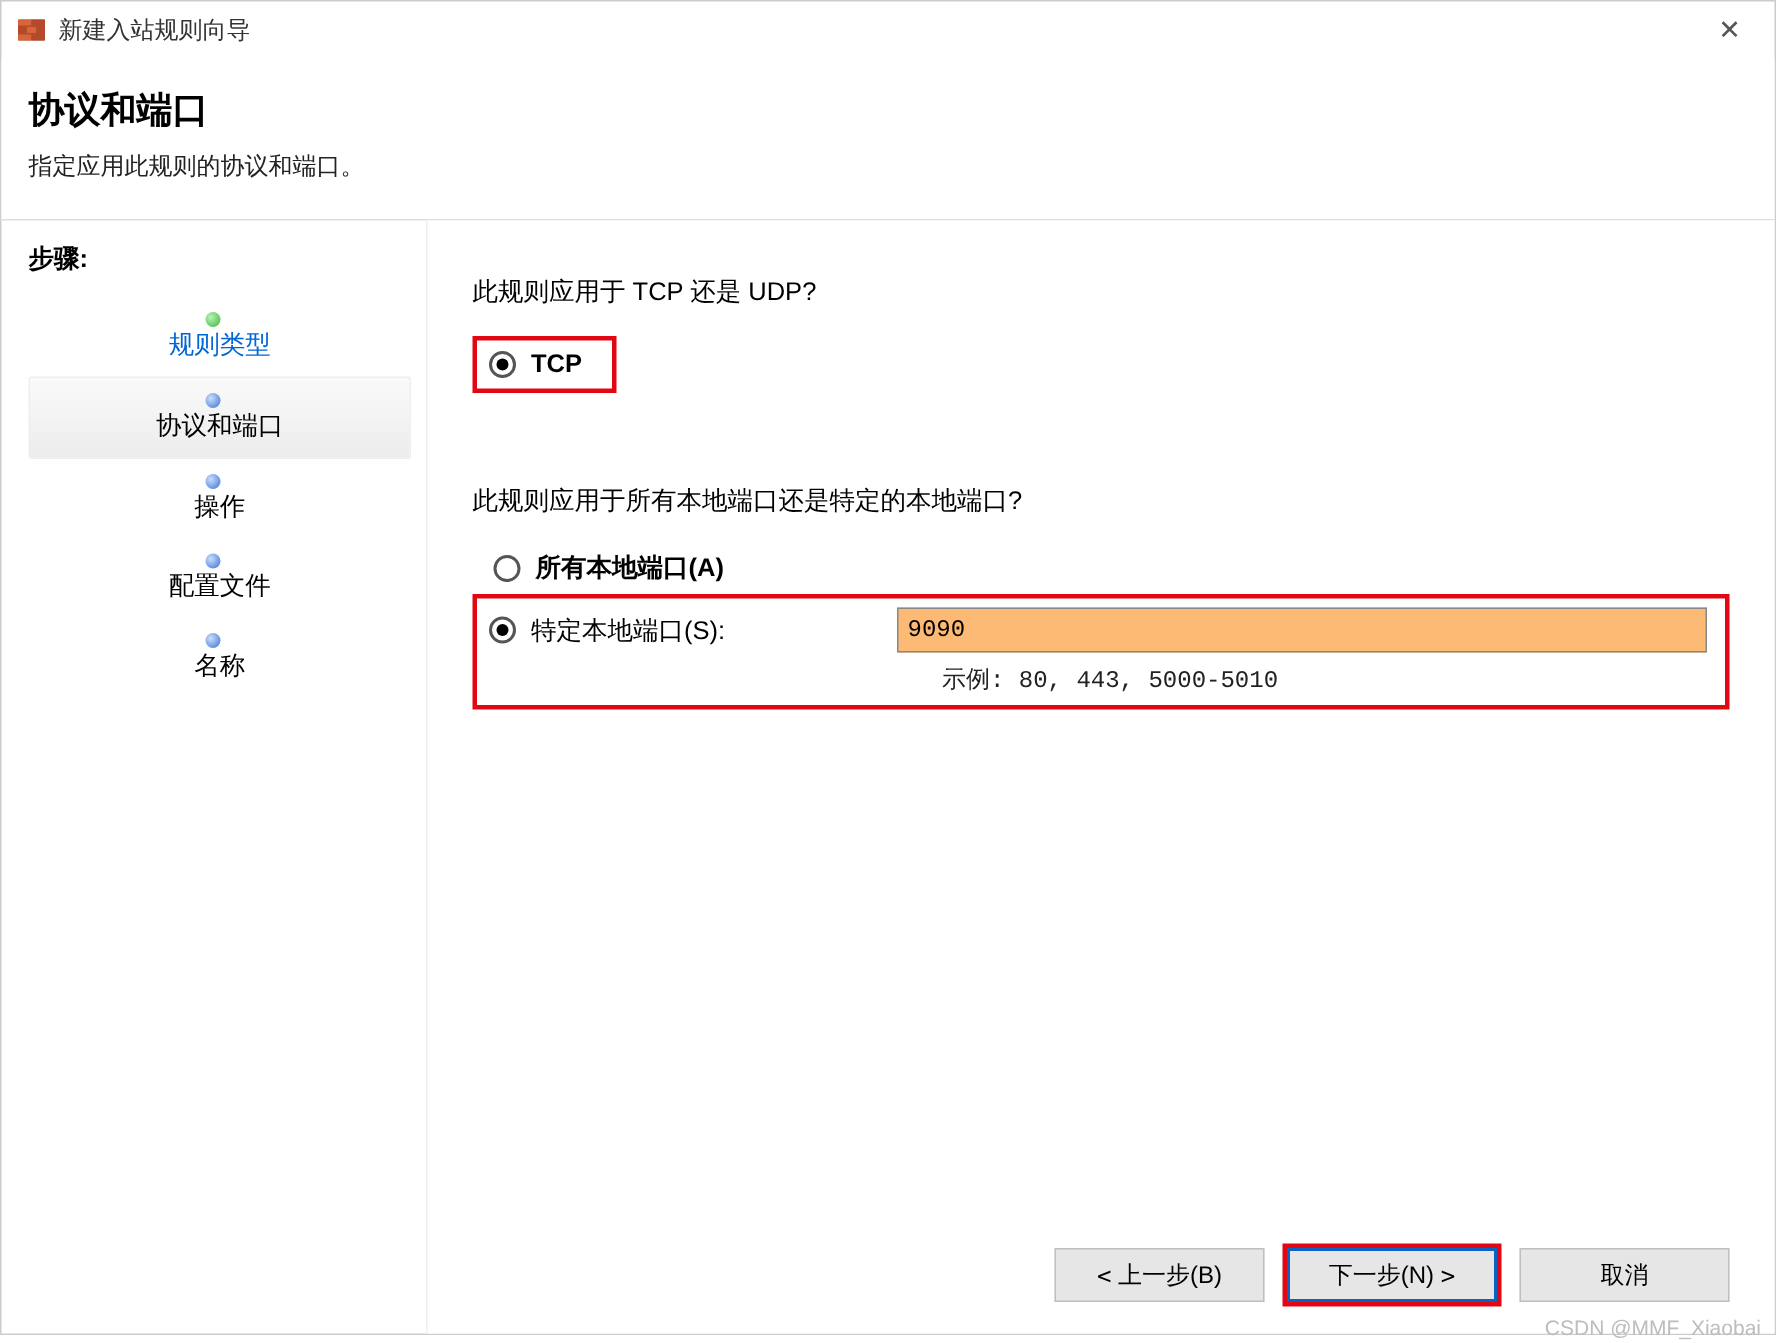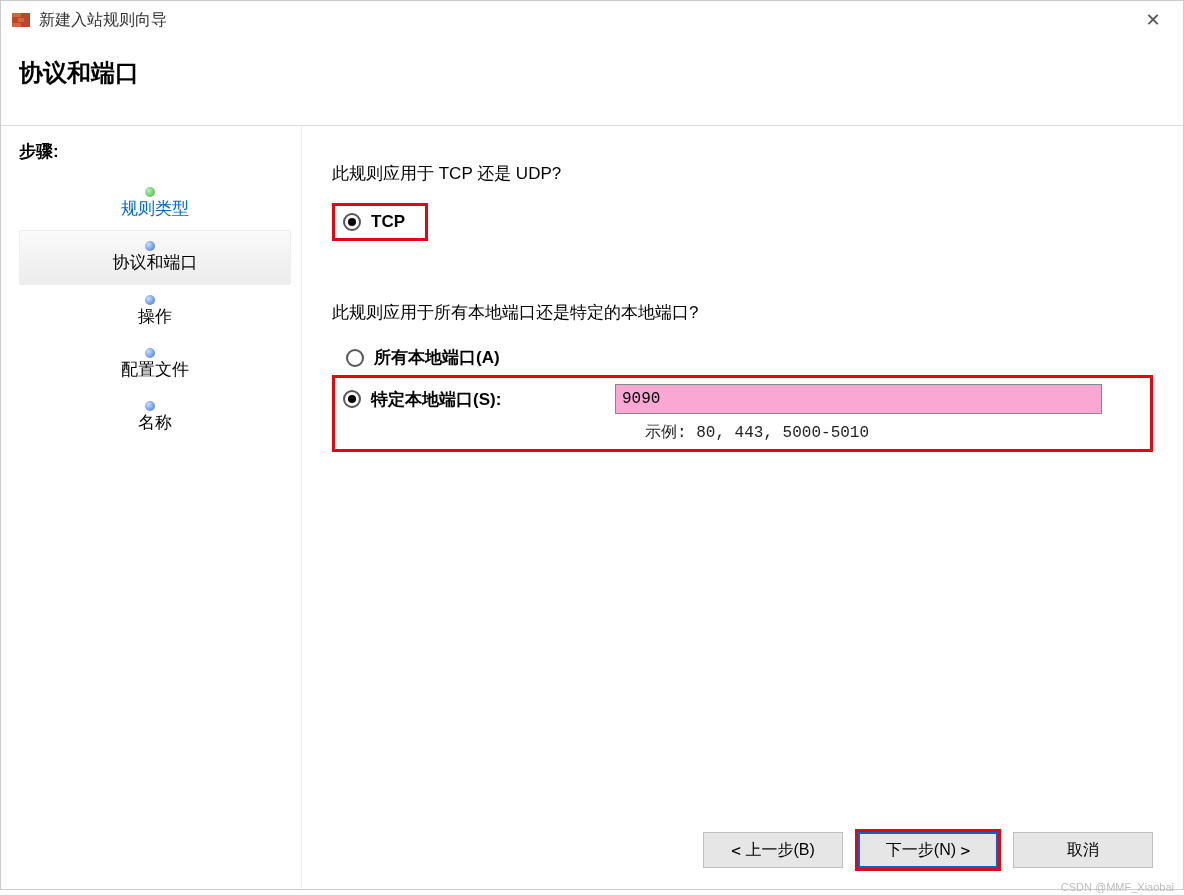--- a/index.html
+++ b/index.html
@@ -41,33 +41,33 @@
 .main { flex:1; position:relative; padding: 30px 30px 10px 30px; background:#fff; border-left:1px solid #eee; }
 .q { font-size:17px; margin: 6px 0 18px 0; }
 .radio-row { display:flex; align-items:center; gap:10px; padding:4px 6px; margin:2px 0; font-size:17px; }
 .radio-row.bold { font-weight:700; }
 .radio { width:18px; height:18px; border-radius:50%; border:2px solid #555; display:inline-flex; align-items:center; justify-content:center; background:#fff; flex:0 0 auto; }
 .radio.checked::after { content:""; width:8px; height:8px; border-radius:50%; background:#000; display:block; }
 .proto-group { margin-bottom: 60px; text-decoration: underline; }
 
 .port-block { margin-top: 8px; }
 .port-row { display:flex; align-items:center; gap:14px; padding:4px 6px; }
-.port-label { font-size:17px; font-weight:700; min-width:230px; }
-.port-input { width:487px; height:30px; border:1px solid #888; padding:2px 6px; font-size:16px; font-family:"SimSun","Courier New",monospace; background:#f9a8d4; }
+.port-label { font-size:17px; font-weight:400; min-width:230px; }
+.port-input { width:540px; height:30px; border:1px solid #888; padding:2px 6px; font-size:16px; font-family:"SimSun","Courier New",monospace; background:#fdba74; }
 .port-example { font-size:16px; color:#222; margin-left: 308px; margin-top:4px; font-family:"SimSun","Courier New",monospace; }
 
 
 
 
 .footer { position:absolute; right:30px; bottom:18px; display:flex; gap:12px; align-items:center; }
 .btn { min-width:140px; height:36px; background:#e6e6e6; border:1px solid #bfbfbf; font-size:16px; display:flex; align-items:center; justify-content:center; cursor:pointer; padding:0 14px; }
 .btn.primary { border:2px solid #0a63c2; background:#e6e6e6; }
 .chev { font-family: monospace; }
 
-.watermark { position:absolute; right:10px; bottom:2px; color:#bdbdbd; font-size:11px; pointer-events:none; font-family:"Segoe UI",Arial,sans-serif; }
+.watermark { position:absolute; right:10px; bottom:2px; color:#bdbdbd; font-size:14px; pointer-events:none; font-family:"Segoe UI",Arial,sans-serif; }
 
 
 .red-wrap { border:3px solid #e30613; display:inline-block; }
 .red-wrap.full { display:block; }
 .proto-tcp-wrap { padding:0 14px 0 2px; }
 .port-red-wrap { padding:2px 6px 6px 2px; margin-top:2px; }
 
 </style>
 </head>
 <body>
@@ -86,20 +86,21 @@
         <rect x="1" y="13" width="9" height="4" fill="#d6653a"></rect>
         <rect x="10" y="13" width="9" height="4" fill="#b44a2a"></rect>
       </svg>
     </span>
     <span class="title">新建入站规则向导</span>
     <span class="close">✕</span>
   </div>
 
   <div class="header">
     <h1>协议和端口</h1>
+    <p>指定应用此规则的协议和端口。</p>
   </div>
 
   <div class="body">
 
     <div class="sidebar">
       <div class="sidebar-title">步骤:</div>
 
       <div class="step-item active">
         <span class="step-bullet green"></span>
         <span>规则类型</span>

